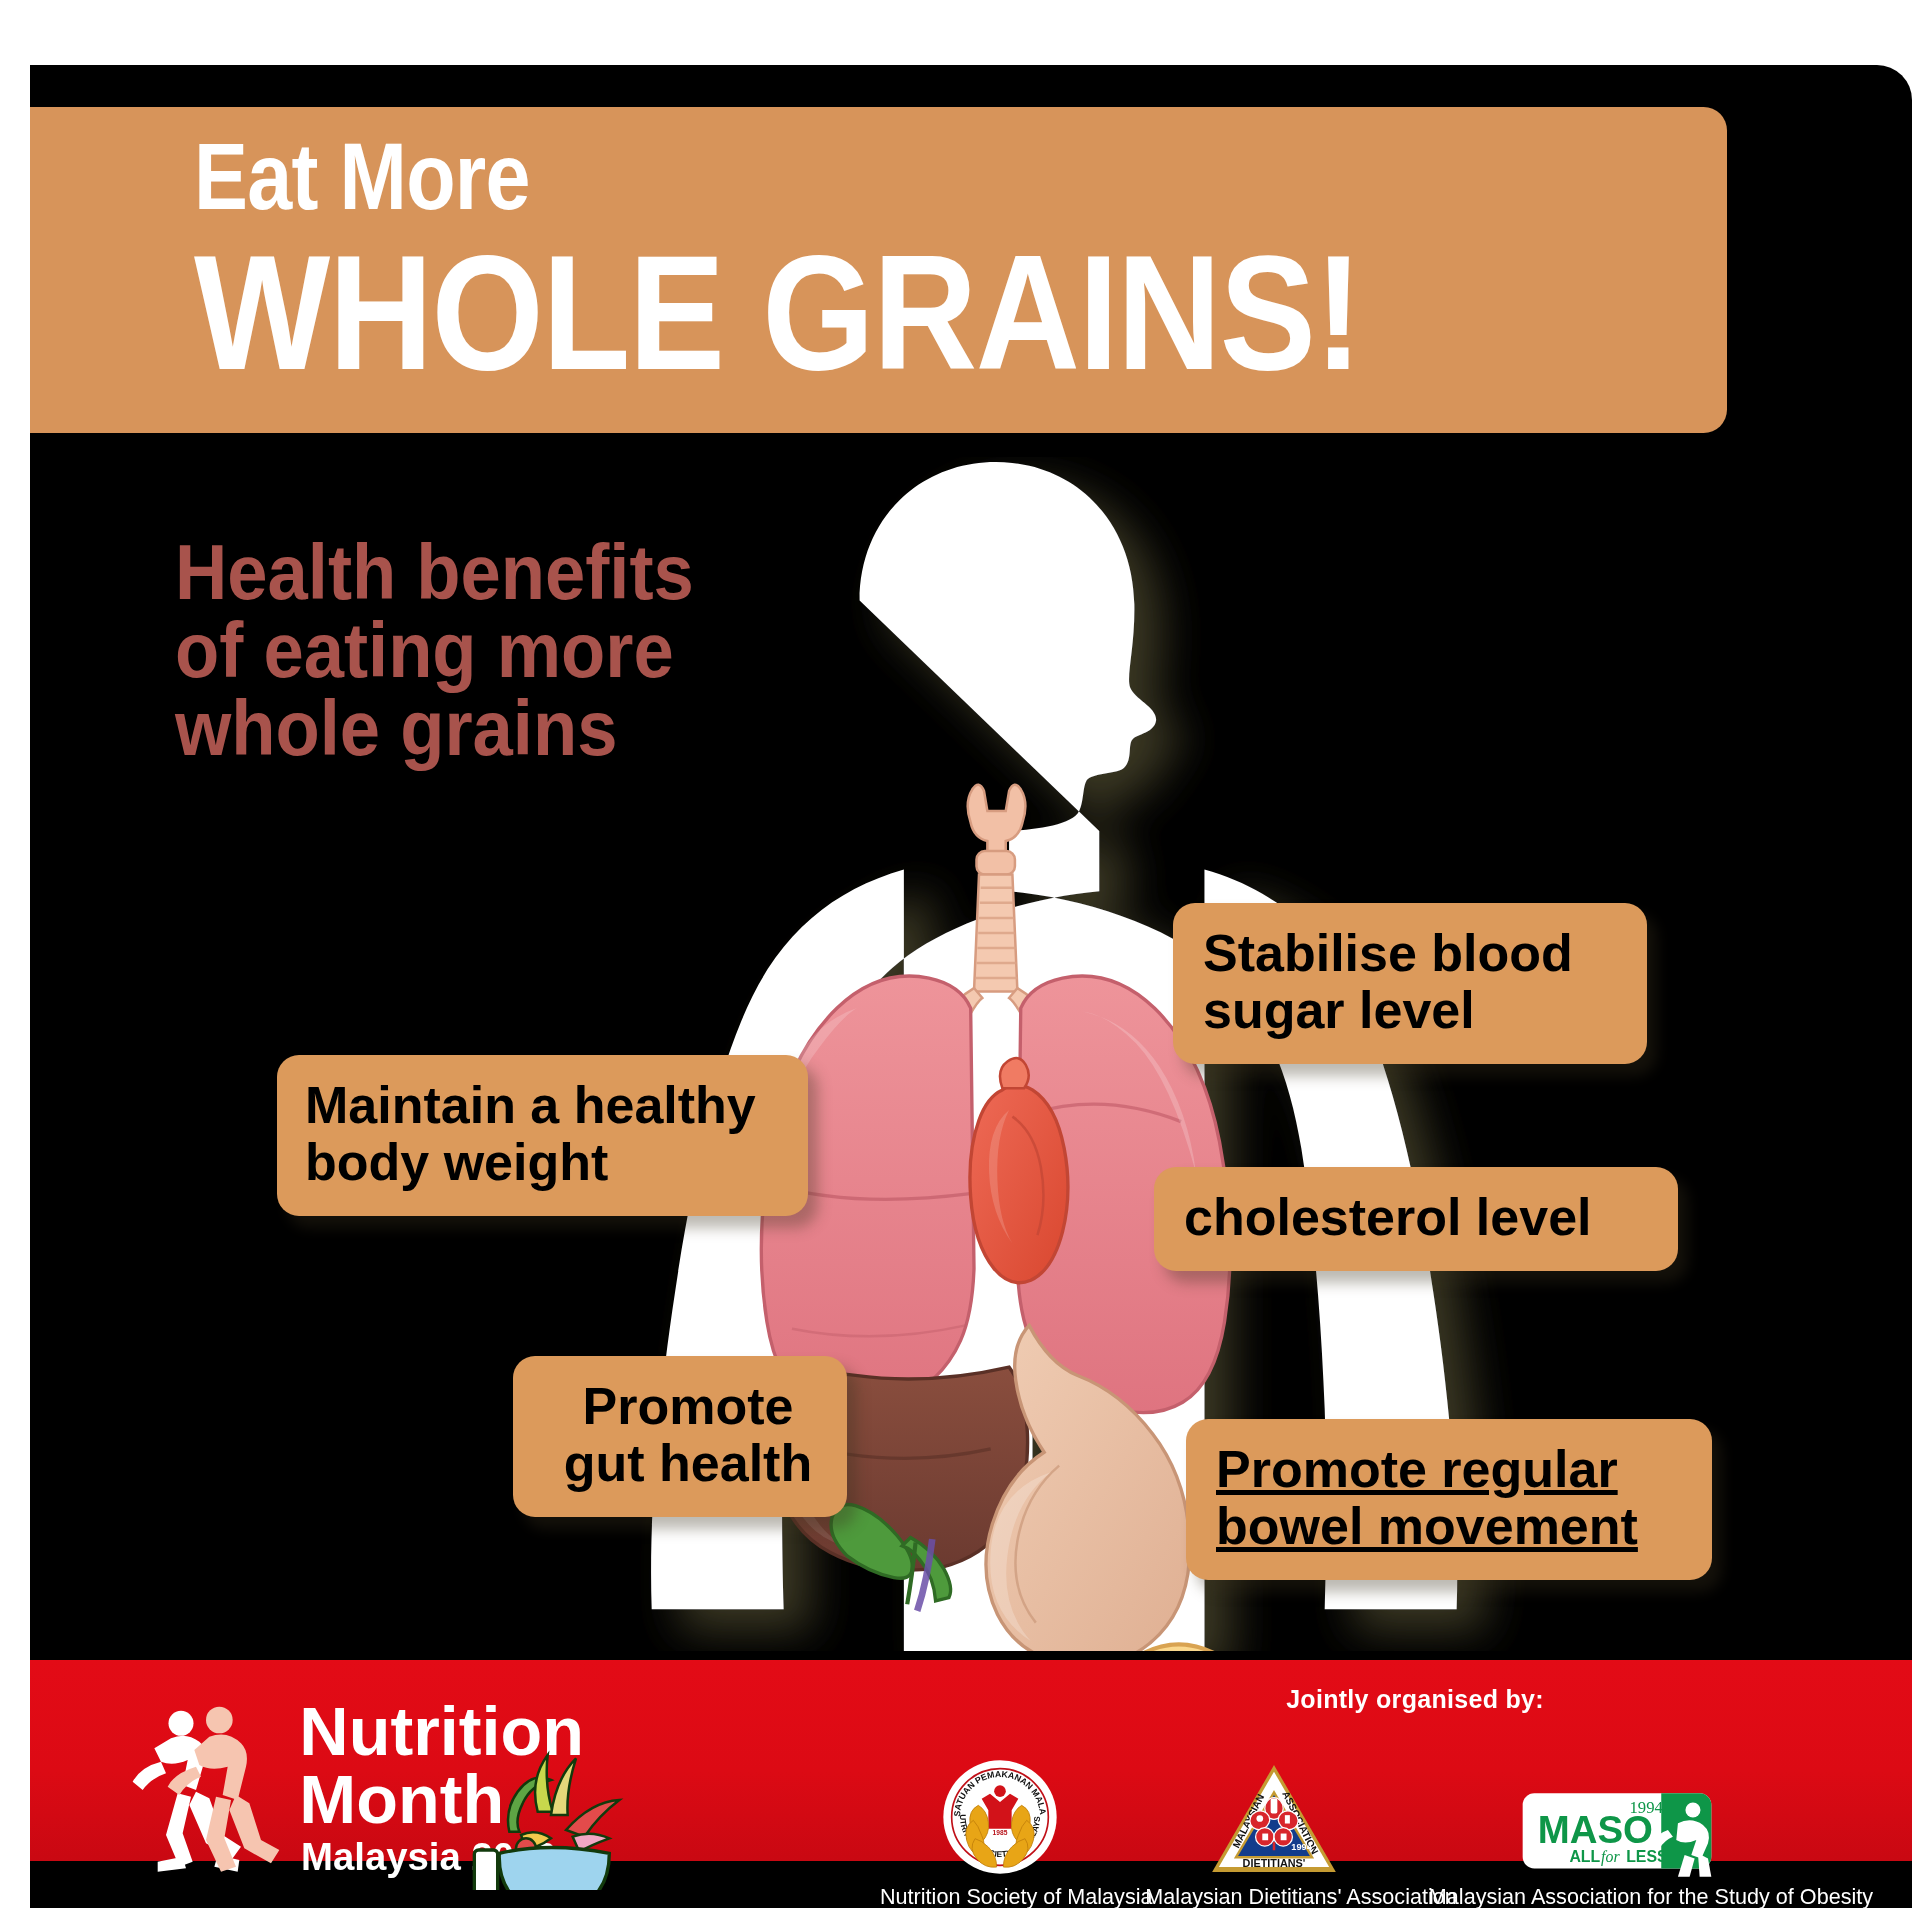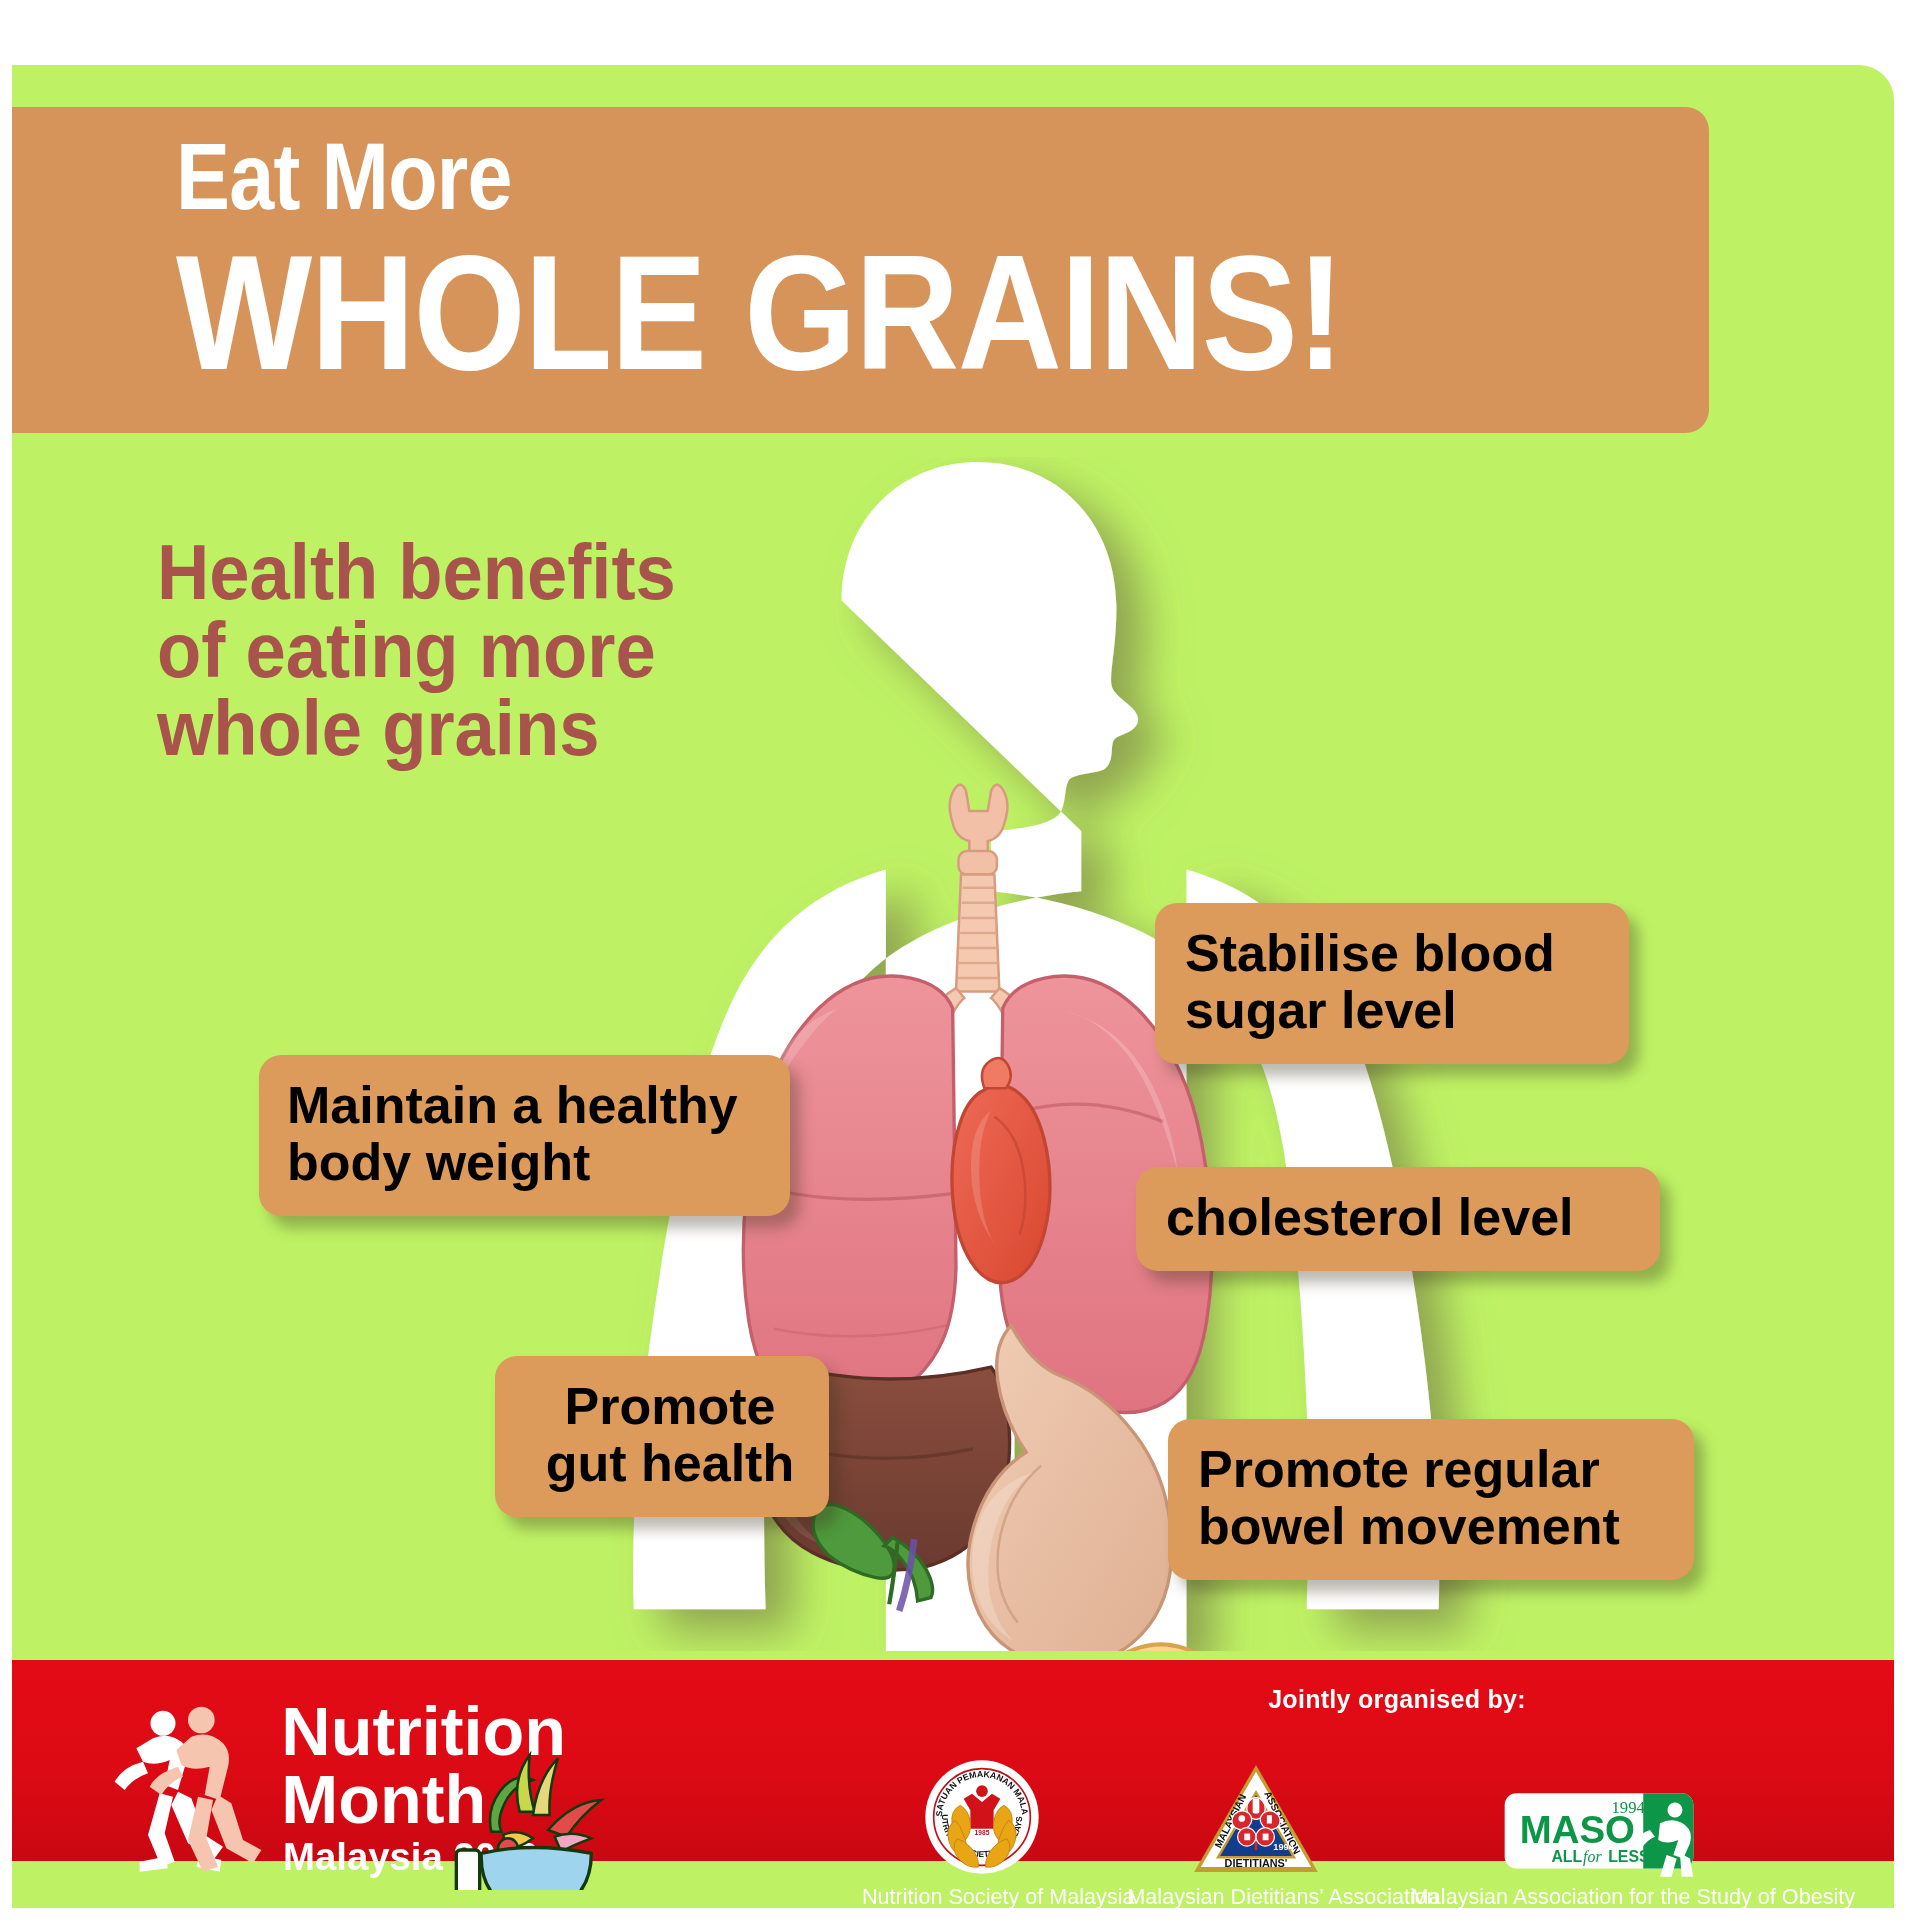--- a/index.html
+++ b/index.html
@@ -20,25 +20,25 @@
     left: 0;
     top: 0;
     width: 1929px;
     height: 1929px;
     background: #ffffff;
   }
 
   
   .canvas {
     position: absolute;
-    left: 12px;
+    left: 30px;
     top: 65px;
     width: 1882px;
     height: 1843px;
-    background: #bef264;
+    background: #000000;
     border-radius: 0 35px 0 0;
     overflow: hidden;
   }
 
   
   .header-banner {
     position: absolute;
     left: 0px;
     top: 42px;
     width: 1697px;
@@ -121,21 +121,21 @@
     box-sizing: border-box;
     z-index: 7;
     white-space: nowrap;
   }
   .callout .ln { display: block; }
 
   #callout-sugar      { left: 1143px; top: 838px; width: 474px; }
   #callout-weight     { left: 247px;  top: 990px; width: 531px; padding-left: 28px; }
   #callout-cholesterol{ left: 1124px; top: 1102px; width: 524px; }
   #callout-gut        { left: 483px;  top: 1291px; width: 334px; text-align: center; padding-left: 20px; padding-right: 4px; }
-  #callout-bowel      { left: 1156px; top: 1354px; width: 526px; }
+  #callout-bowel      { left: 1156px; top: 1354px; width: 526px; text-decoration: underline; }
 
   
   .footer {
     position: absolute;
     left: 0px;
     top: 1595px;
     width: 1882px;
     height: 201px;
     background: linear-gradient(180deg,#E30B16 0%, #DC0A14 55%, #C90812 100%);
     z-index: 10;

